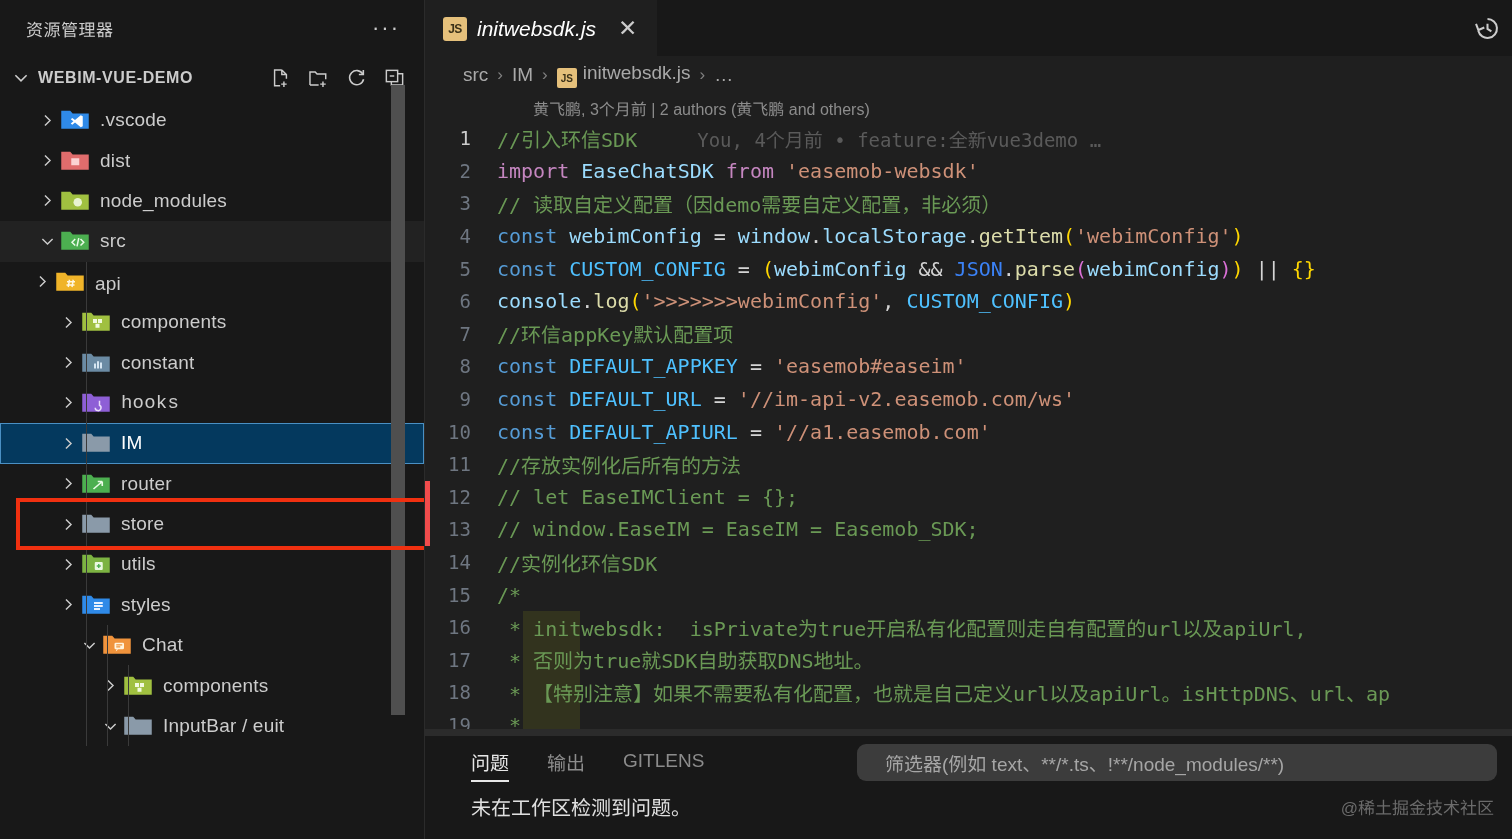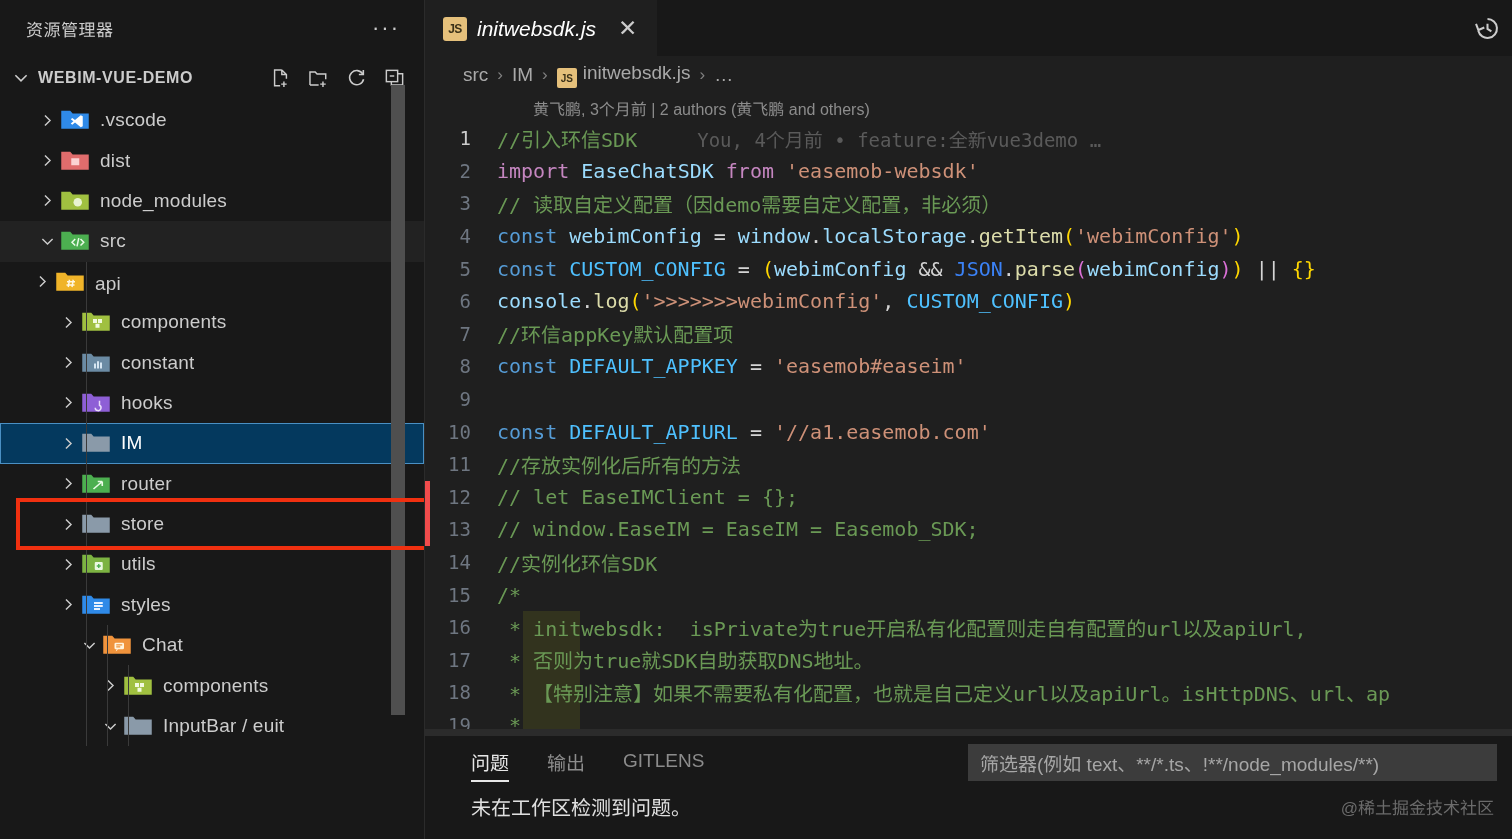--- a/index.html
+++ b/index.html
@@ -232,24 +232,25 @@
   .ptab.active::after {
     content: ""; position: absolute; bottom: 4px; left: 0; right: 0;
     height: 2px; background: #e7e7e7;
   }
   .panel-status {
     font-size: 20px; color: #e0e0e0;
     padding-left: 46px; padding-top: 6px;
   }
   .filter-box {
     position: absolute; right: 15px; top: 8px;
-    width: 529px; height: 37px;
+    width: 640px; height: 37px;
     background: #3c3c3c;
     display: flex; align-items: center;
-    padding: 0 12px;
+    padding: 0 28px;
+    border-radius: 9px;
   }
   .filter-box .ph { font-size: 19px; color: #a6a6a6; }
   .watermark {
     position: absolute; right: 18px; top: 58px;
     font-size: 17px; color: #6b6b6b; margin-left: 7px;
   }
 </style>
 </head>
 <body>
 
@@ -412,21 +413,21 @@
                 <rect x="10.4" y="10.4" width="1.6" height="4" fill="#d6e6f2"></rect>
                 <rect x="12.8" y="8.6" width="1.6" height="5.8" fill="#d6e6f2"></rect>
                 <rect x="15.2" y="9.6" width="1.6" height="4.8" fill="#d6e6f2"></rect>
               </svg>
             </span>
             <span class="row-label">constant</span>
           </div>
           <div class="guide" style="left: 86px;"></div>
         </div>
         <div class="row">
-          <div style="display: flex; align-items: center; padding-left: 55px;">
+          <div style="display: flex; align-items: center; padding-left: 55px; font-family: Liberation Mono, monospace;">
             <span class="twisty">
               <svg width="17" height="17" viewBox="0 0 16 16">
                 <path d="M5.6 3.2 10.4 8 5.6 12.8" fill="none" stroke="#cccccc" stroke-width="1.35"></path>
               </svg>
             </span>
             <span class="ficon">
               <svg width="30" height="26" viewBox="0 0 24 20">
       <path d="M1 17V2.6h7.2l1.9 2.2H23V17z" fill="#8e5fd6"></path>
                 <path d="M14.8 8.2v3.6a2.3 2.3 0 1 1-3.4 2" fill="none" stroke="#e9dcfb" stroke-width="1.2"></path>
               </svg>
@@ -617,21 +618,21 @@
       <div class="heatline">黄飞鹏, 3个月前 | 2 authors (黄飞鹏 and others)</div>
       <div class="code-area" id="code">
           <div class="cline cur"><span class="lnum">1</span><span class="ctext"><span class="c-comment">//引入环信SDK</span><span class="blame" style="margin-left: 60px;">You, 4个月前 • feature:全新vue3demo …</span></span></div>
           <div class="cline"><span class="lnum">2</span><span class="ctext"><span class="c-keyword">import </span><span class="c-var">EaseChatSDK </span><span class="c-keyword">from </span><span class="c-string">'easemob-websdk'</span></span></div>
           <div class="cline"><span class="lnum">3</span><span class="ctext"><span class="c-comment">// 读取自定义配置（因demo需要自定义配置，非必须）</span></span></div>
           <div class="cline"><span class="lnum">4</span><span class="ctext"><span class="c-kw2">const </span><span class="c-var">webimConfig </span><span class="c-plain">= </span><span class="c-var">window</span><span class="c-plain">.</span><span class="c-var">localStorage</span><span class="c-plain">.</span><span class="c-fn">getItem</span><span class="c-y">(</span><span class="c-string">'webimConfig'</span><span class="c-y">)</span></span></div>
           <div class="cline"><span class="lnum">5</span><span class="ctext"><span class="c-kw2">const </span><span class="c-const">CUSTOM_CONFIG </span><span class="c-plain">= </span><span class="c-y">(</span><span class="c-var">webimConfig </span><span class="c-plain">&amp;&amp; </span><span class="c-class">JSON</span><span class="c-plain">.</span><span class="c-fn">parse</span><span class="c-p">(</span><span class="c-var">webimConfig</span><span class="c-p">)</span><span class="c-y">)</span><span class="c-plain"> || </span><span class="c-y">{}</span></span></div>
           <div class="cline"><span class="lnum">6</span><span class="ctext"><span class="c-var">console</span><span class="c-plain">.</span><span class="c-fn">log</span><span class="c-y">(</span><span class="c-string">'&gt;&gt;&gt;&gt;&gt;&gt;&gt;webimConfig'</span><span class="c-plain">, </span><span class="c-const">CUSTOM_CONFIG</span><span class="c-y">)</span></span></div>
           <div class="cline"><span class="lnum">7</span><span class="ctext"><span class="c-comment">//环信appKey默认配置项</span></span></div>
           <div class="cline"><span class="lnum">8</span><span class="ctext"><span class="c-kw2">const </span><span class="c-const">DEFAULT_APPKEY </span><span class="c-plain">= </span><span class="c-string">'easemob#easeim'</span></span></div>
-          <div class="cline"><span class="lnum">9</span></div>
+          <div class="cline"><span class="lnum">9</span><span class="ctext"><span class="c-kw2">const </span><span class="c-const">DEFAULT_URL </span><span class="c-plain">= </span><span class="c-string">'//im-api-v2.easemob.com/ws'</span></span></div>
           <div class="cline"><span class="lnum">10</span><span class="ctext"><span class="c-kw2">const </span><span class="c-const">DEFAULT_APIURL </span><span class="c-plain">= </span><span class="c-string">'//a1.easemob.com'</span></span></div>
           <div class="cline"><span class="lnum">11</span><span class="ctext"><span class="c-comment">//存放实例化后所有的方法</span></span></div>
           <div class="cline"><div class="gutter-mark"></div><span class="lnum">12</span><span class="ctext"><span class="c-comment">// let EaseIMClient = {};</span></span></div>
           <div class="cline"><div class="gutter-mark"></div><span class="lnum">13</span><span class="ctext"><span class="c-comment">// window.EaseIM = EaseIM = Easemob_SDK;</span></span></div>
           <div class="cline"><span class="lnum">14</span><span class="ctext"><span class="c-comment">//实例化环信SDK</span></span></div>
           <div class="cline"><span class="lnum">15</span><span class="ctext"><span class="c-comment">/*</span></span></div>
           <div class="cline"><div class="blockhl"></div><span class="lnum">16</span><span class="ctext"><span class="c-comment"> * initwebsdk:  isPrivate为true开启私有化配置则走自有配置的url以及apiUrl,</span></span></div>
           <div class="cline"><div class="blockhl"></div><span class="lnum">17</span><span class="ctext"><span class="c-comment"> * 否则为true就SDK自助获取DNS地址。</span></span></div>
           <div class="cline"><div class="blockhl"></div><span class="lnum">18</span><span class="ctext"><span class="c-comment"> * 【特别注意】如果不需要私有化配置，也就是自己定义url以及apiUrl。isHttpDNS、url、ap</span></span></div>
           <div class="cline"><div class="blockhl"></div><span class="lnum">19</span><span class="ctext"><span class="c-comment"> *</span></span></div>

